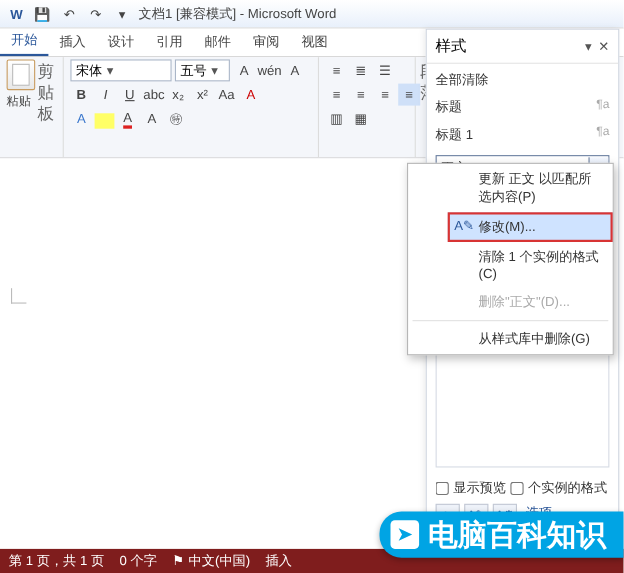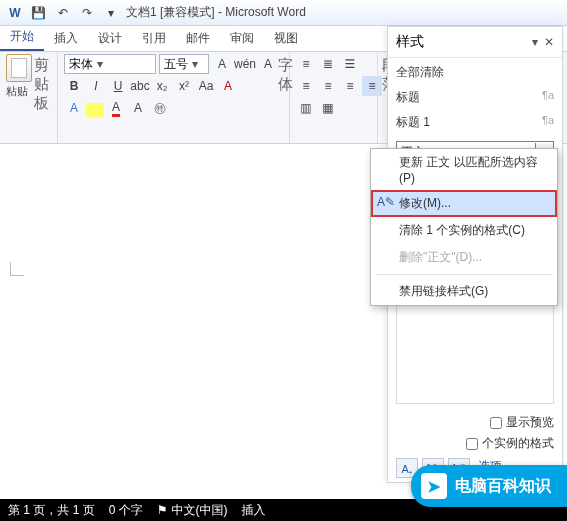--- a/index.html
+++ b/index.html
@@ -44,43 +44,43 @@
   .styles-header { display:flex; align-items:center; justify-content:space-between; padding:6px 8px; border-bottom:1px solid #e4e4e4; }
   .styles-header h3 { font-size:14px; color:#000000; font-weight:normal; }
   .styles-header .ctl { display:flex; gap:6px; color:#555; }
   .style-list { padding:4px 8px; display:flex; flex-direction:column; gap:4px; }
   .style-item { display:flex; justify-content:space-between; padding:2px 0; color:#333; }
   .pilcrow { color:#aaa; font-size:11px; }
   .style-select { margin:4px 8px; display:flex; align-items:center; border:1px solid #6b7fa0; background:#fff; }
   .style-select span { flex:1; padding:2px 4px; }
   .style-select button { width:18px; height:20px; border:none; border-left:1px solid #6b7fa0; background:linear-gradient(#f4f8ff,#d4e0f2); color:#333; }
   .empty-list { flex:1; margin:4px 8px 6px 8px; border:1px solid #d6dbe4; background:#fff; }
-  .opts { padding:4px 8px; display:flex; flex-direction:column; gap:4px; color:#333;align-items:flex-end; }
+  .opts { padding:4px 8px; display:flex; flex-direction:row; gap:4px; color:#333;align-items:flex-end; }
   .chk { display:flex; align-items:center; gap:4px; }
   .chk input { width:12px; height:12px; }
   .bottom-btns { padding:2px 8px 4px 8px; display:flex; gap:4px; }
   .bottom-btns .pb { width:22px; height:20px; border:1px solid #c2c8d4; background:#eef2f9; display:flex; align-items:center; justify-content:center; color:#2b579a; font-size:11px; }
   .opt-link { color:#2b579a; margin-left:4px; }
 
   .context-menu { position:absolute; left:370px; top:148px; width:188px; background:#fff; border:1px solid #b6b6b6; box-shadow:2px 3px 8px rgba(0,0,0,.25); z-index:20; }
-  .context-menu .mi { padding:5px 10px 5px 28px; color:#333; position:relative; }
+  .context-menu .mi { padding:5px 10px 5px 28px; color:#333; position:relative;margin-left:36px; }
   .context-menu .mi.sel { background:#cfe3ff; }
   .context-menu .mi.hl { outline:2px solid #d83434; outline-offset:-2px; }
   .context-menu .sep { height:1px; background:#e2e2e2; margin:3px 4px; }
   .context-menu .mi.dis { color:#aaa; }
   .mi .ico { position:absolute; left:6px; top:5px; width:14px; height:14px; color:#2b579a; }
 
-  .statusbar { position:absolute; left:0; right:0; bottom:0; height:22px; background:#000000; color:#fff; display:flex; align-items:center; padding:0 8px; gap:14px; font-size:11px; }
+  .statusbar { position:absolute; left:0; right:0; bottom:0; height:22px; background:#7f1d1d; color:#fff; display:flex; align-items:center; padding:0 8px; gap:14px; font-size:11px; }
   .statusbar .seg { display:flex; align-items:center; gap:4px; }
 
   .watermark { position:absolute; right:8px; bottom:30px; color:#8e9fb6; font-size:12px; letter-spacing:.5px; z-index:2; }
 
   .badge { position:absolute; right:0; bottom:14px; height:42px; background:#00a4e4; color:#fff; border-radius:20px 0 0 20px; display:flex; align-items:center; padding:0 16px 0 10px; z-index:50; box-shadow:0 2px 6px rgba(0,0,0,.3); }
   .badge .logo { width:26px; height:26px; background:#fff; color:#00a4e4; border-radius:4px; display:flex; align-items:center; justify-content:center; font-weight:bold; margin-right:8px; font-size:16px; }
-  .badge .txt { font-size:16px; font-weight:bold; }
+  .badge .txt { font-size:27px; font-weight:bold; }
 </style>
 </head>
 <body>
 
 <div class="titlebar">
   <div class="qat">
     <div class="qat-btn" style="color:#2b579a;font-weight:bold">W</div>
     <div class="qat-btn">💾</div>
     <div class="qat-btn">↶</div>
     <div class="qat-btn">↷</div>
@@ -138,21 +138,20 @@
       <div class="font-row2 font-row3">
         <div class="mini" style="color:#3a77cc">A</div>
         <div class="mini" style="background:#ffff66;width:18px;height:14px;margin-top:3px"></div>
         <div class="mini">
             <span style="border-bottom:3px solid #d22">A</span>
           </div>
         <div class="mini">A</div>
         <div class="mini">㊕</div>
       </div>
     </div>
-    <div class="group-label">字体</div>
   </div>
 
   <div class="group" style="width:88px">
     <div class="group-body">
       <div class="para-row">
         <div class="mini">≡</div>
         <div class="mini">≣</div>
         <div class="mini">☰</div>
       </div>
       <div class="para-row">
@@ -223,21 +222,21 @@
 
 <div class="context-menu">
   <div class="mi"><span>更新 正文 以匹配所选内容(P)</span></div>
   <div class="mi sel hl">
     <span class="ico">A✎</span>
     <span>修改(M)...</span>
   </div>
   <div class="mi"><span>清除 1 个实例的格式(C)</span></div>
   <div class="mi dis"><span>删除"正文"(D)...</span></div>
   <div class="sep"></div>
-  <div class="mi"><span>禁用链接样式(G)</span></div>
+  <div class="mi"><span>从样式库中删除(G)</span></div>
 </div>
 
 <div class="watermark">www.pc-daily.com</div>
 
 <div class="statusbar">
   <div class="seg">第 1 页，共 1 页</div>
   <div class="seg">0 个字</div>
   <div class="seg">
       <span>⚑</span>
       <span>中文(中国)</span>

